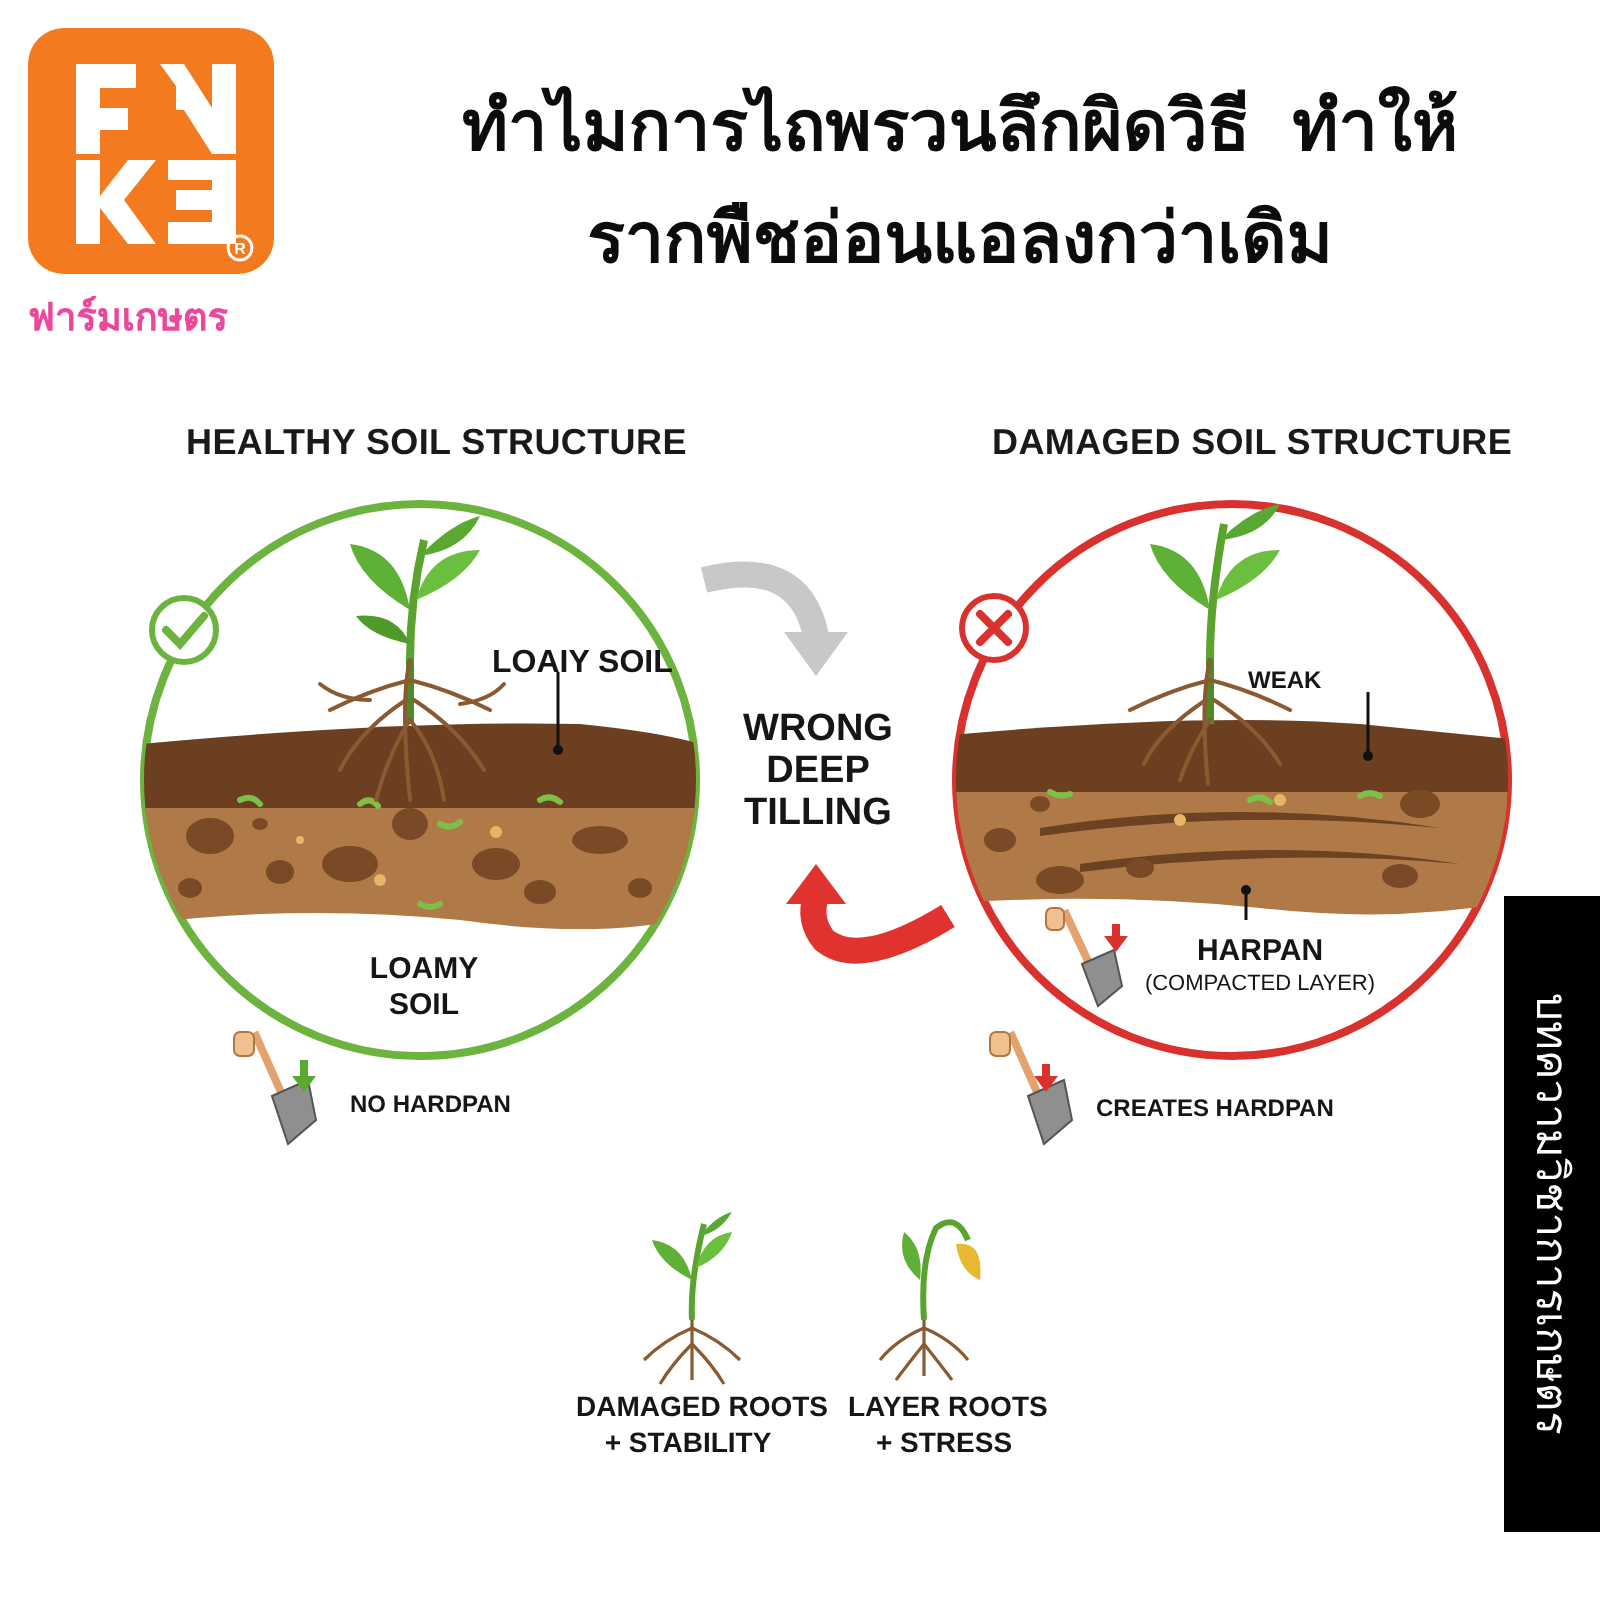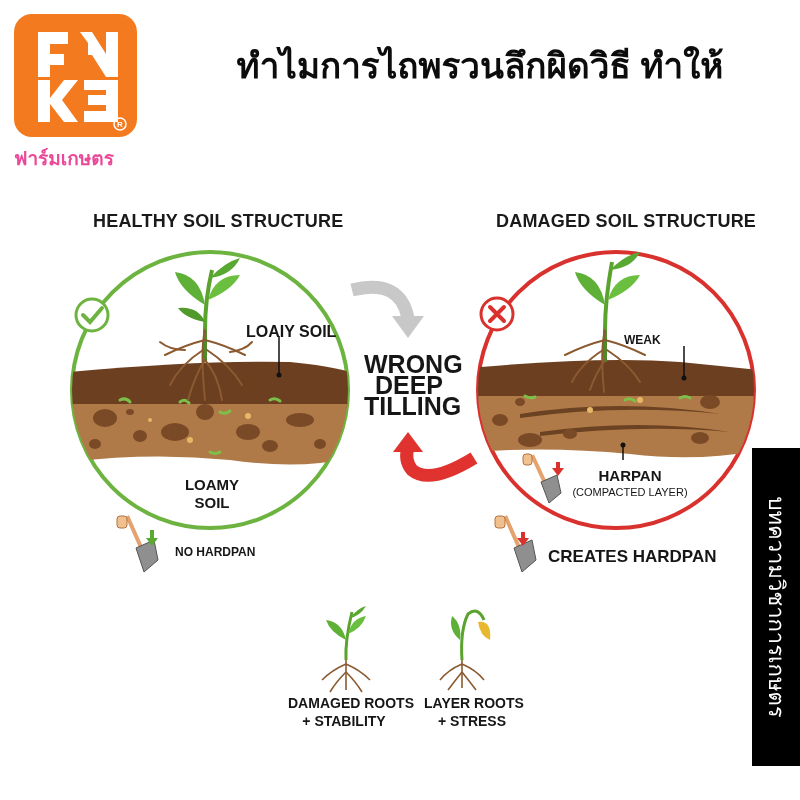--- a/index.html
+++ b/index.html
@@ -2,21 +2,21 @@
 <html><head>
 <meta charset="utf-8">
 <style>
   *{box-sizing:border-box;margin:0;padding:0}
   html,body{width:800px;height:800px;background:#fff;overflow:hidden}
   body{position:relative;font-family:"DejaVu Sans","Liberation Sans",sans-serif;color:#111}
   .abs{position:absolute}
   .logo{left:14px;top:14px;width:123px;height:123px;background:#f47a20;border-radius:18px}
   .logo svg{position:absolute;left:0;top:0}
   .brand{left:14px;top:143px;width:128px;font-size:19px;font-weight:bold;color:#ec4899;white-space:nowrap}
-  .title{left:170px;top:38px;width:620px;text-align:center;font-size:35px;font-weight:bold;line-height:56px;color:#0c0c0c;font-family:Liberation Sans, sans-serif}
+  .title{left:170px;top:38px;width:620px;text-align:center;font-size:35px;font-weight:bold;line-height:56px;color:#0c0c0c;font-family:Liberation Mono, monospace}
   .sec-h{font-family:"Liberation Sans",sans-serif;font-weight:bold;font-size:18px;letter-spacing:.2px;color:#1a1a1a;white-space:nowrap}
   .lbl{font-family:"Liberation Sans",sans-serif;font-weight:bold;color:#161616;white-space:nowrap;text-align:center}
   .sidetab{left:752px;top:448px;width:48px;height:318px;background:#000}
   .sidetab span{position:absolute;left:50%;top:50%;transform:translate(-50%,-50%) rotate(90deg);color:#fff;font-size:22px;white-space:nowrap}
   svg{overflow:visible}
 </style>
 </head>
 <body>
 
 <div class="abs logo">
@@ -30,20 +30,21 @@
 
     <path d="M70 66 h34 v42 h-34 v-11 h22 v-6 h-18 v-10 h18 v-5 h-22z" fill="#fff"></path>
     <circle cx="106" cy="110" r="6" fill="none" stroke="#fff" stroke-width="1.5"></circle>
     <text x="106" y="113" font-size="8" font-weight="bold" fill="#fff" text-anchor="middle" font-family="Liberation Sans, sans-serif">R</text>
   </svg>
 </div>
 <div class="abs brand">ฟาร์มเกษตร</div>
 
 <div class="abs title">
   <div>ทำไมการไถพรวนลึกผิดวิธี ทำให้</div>
+  <div>รากพืชอ่อนแอลงกว่าเดิม</div>
 </div>
 
 <div class="abs sec-h" style="left:93px;top:211px">HEALTHY SOIL STRUCTURE</div>
 <div class="abs sec-h" style="left:496px;top:211px">DAMAGED SOIL STRUCTURE</div>
 
 <svg class="abs" style="left:0;top:0" width="800" height="800" viewBox="0 0 800 800">
   <defs>
     <clipPath id="cl">
         <circle cx="210" cy="390" r="138"></circle>
       </clipPath>
@@ -223,32 +224,32 @@
   </g>
 </svg>
 
 <div class="abs lbl" style="left:246px;top:323px;font-size:16px">LOAIY SOIL</div>
 <div class="abs lbl" style="left:182px;top:476px;font-size:15px;line-height:18px;width:60px">
   <div>LOAMY</div>
   <div>SOIL</div>
 </div>
 <div class="abs lbl" style="left:175px;top:545px;font-size:12px">NO HARDPAN</div>
 
-<div class="abs lbl" style="left:364px;top:354px;font-size:25px;line-height:21px;width:90px">
+<div class="abs lbl" style="left:364px;top:354px;font-size:19px;line-height:21px;width:90px">
   <div>WRONG</div>
   <div>DEEP</div>
   <div>TILLING</div>
 </div>
 
 <div class="abs lbl" style="left:624px;top:333px;font-size:12px">WEAK</div>
 <div class="abs lbl" style="left:570px;top:467px;font-size:15px;width:120px;line-height:17px">
   <div>HARPAN</div>
   <div style="font-size:11px;font-weight:normal">(COMPACTED LAYER)</div>
 </div>
-<div class="abs lbl" style="left:548px;top:547px;font-size:17px">CREATES HARDPAN</div>
+<div class="abs lbl" style="left:548px;top:547px;font-size:12px">CREATES HARDPAN</div>
 
 <div class="abs lbl" style="left:288px;top:694px;font-size:14px;line-height:18px;width:112px">
   <div>DAMAGED ROOTS</div>
   <div>+ STABILITY</div>
 </div>
 <div class="abs lbl" style="left:424px;top:694px;font-size:14px;line-height:18px;width:96px">
   <div>LAYER ROOTS</div>
   <div>+ STRESS</div>
 </div>
 

